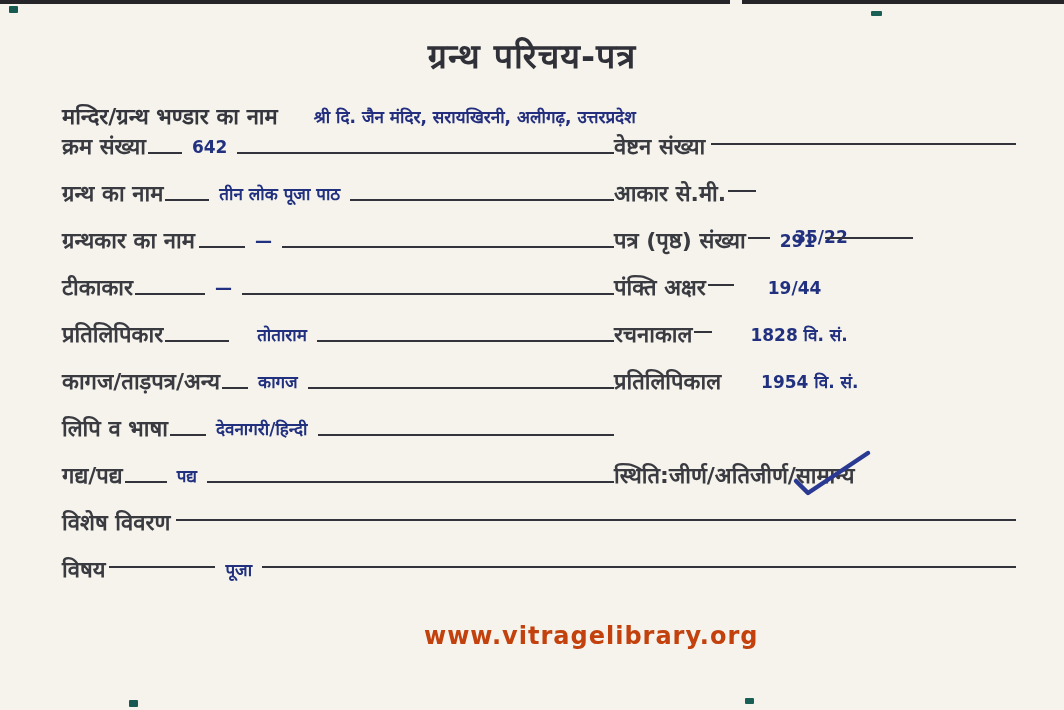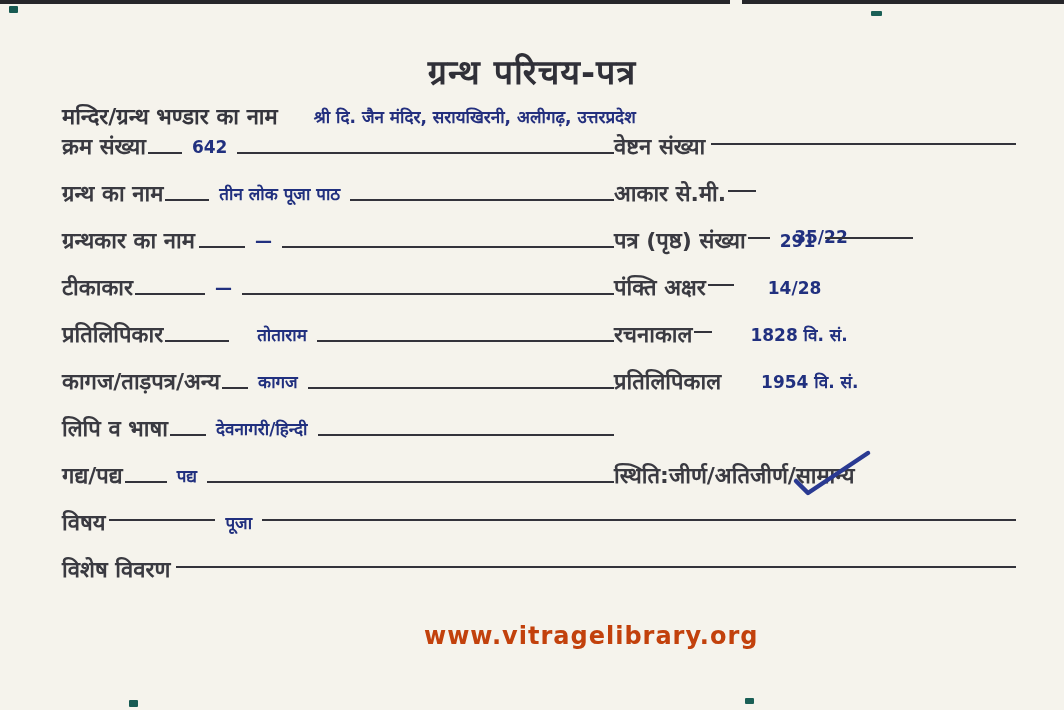--- a/index.html
+++ b/index.html
@@ -9,21 +9,21 @@
     font-family:"DejaVu Sans",sans-serif;
     position:relative;overflow:hidden;
     color:#3a3a41;
   }
   
   .scan-edge{position:absolute;top:0;left:0;width:1064px;height:4px;background:#26262a;}
   .scan-edge-gap{position:absolute;top:0;left:730px;width:12px;height:4px;background:#f5f3ec;}
   .speck{position:absolute;border-radius:1px;}
 
   .title{
-    position:absolute;top:48px;left:0;width:1064px;
+    position:absolute;top:32px;left:0;width:1064px;
     text-align:center;font-size:34px;font-weight:700;color:#303038;
     letter-spacing:1px;
   }
 
   .form{position:absolute;left:62px;top:102px;width:954px;}
 
   .hrow{display:flex;align-items:flex-end;font-size:23px;font-weight:700;}
   .hrow .lbl{color:#35353d;white-space:nowrap;}
   .hrow .val{color:#232f7e;margin-left:26px;white-space:nowrap;}
 
@@ -112,21 +112,21 @@
   <div class="row">
     <div class="cell-l">
       <span class="lbl">टीकाकार</span>
       <span class="fill" style="width:70px;margin-left:2px;"></span>
       <span class="val">—</span>
       <span class="fill fx"></span>
     </div>
     <div class="cell-r">
       <span class="lbl">पंक्ति अक्षर</span>
       <span class="fill" style="width:26px;margin-left:2px;"></span>
-      <span class="val" style="margin-left:24px;">14/28</span>
+      <span class="val" style="margin-left:24px;">19/44</span>
       <span class="sp"></span>
     </div>
   </div>
 
   <div class="row">
     <div class="cell-l">
       <span class="lbl">प्रतिलिपिकार</span>
       <span class="fill" style="width:64px;margin-left:2px;"></span>
       <span class="val" style="margin-left:18px;">तोताराम</span>
       <span class="fill fx"></span>
@@ -176,29 +176,29 @@
         <svg class="tick-svg" width="96" height="50" viewBox="0 0 96 50">
           <polyline points="10,32 22,44 82,4" fill="none" stroke="#2a3a92" stroke-width="4.5" stroke-linecap="round" stroke-linejoin="round"></polyline>
         </svg>
       </span>
       <span class="sp"></span>
     </div>
   </div>
 
   <div class="row">
     <div class="cell-f">
+      <span class="lbl">विशेष विवरण</span>
+      <span class="fill fx" style="margin-left:6px;"></span>
+    </div>
+  </div>
+
+  <div class="row">
+    <div class="cell-f">
       <span class="lbl">विषय</span>
       <span class="fill" style="width:106px;margin-left:4px;"></span>
       <span class="val">पूजा</span>
       <span class="fill fx"></span>
     </div>
   </div>
 
-  <div class="row">
-    <div class="cell-f">
-      <span class="lbl">विशेष विवरण</span>
-      <span class="fill fx" style="margin-left:6px;"></span>
-    </div>
-  </div>
-
 </div>
 
 <div class="watermark">www.vitragelibrary.org</div>
 
 </body></html>

